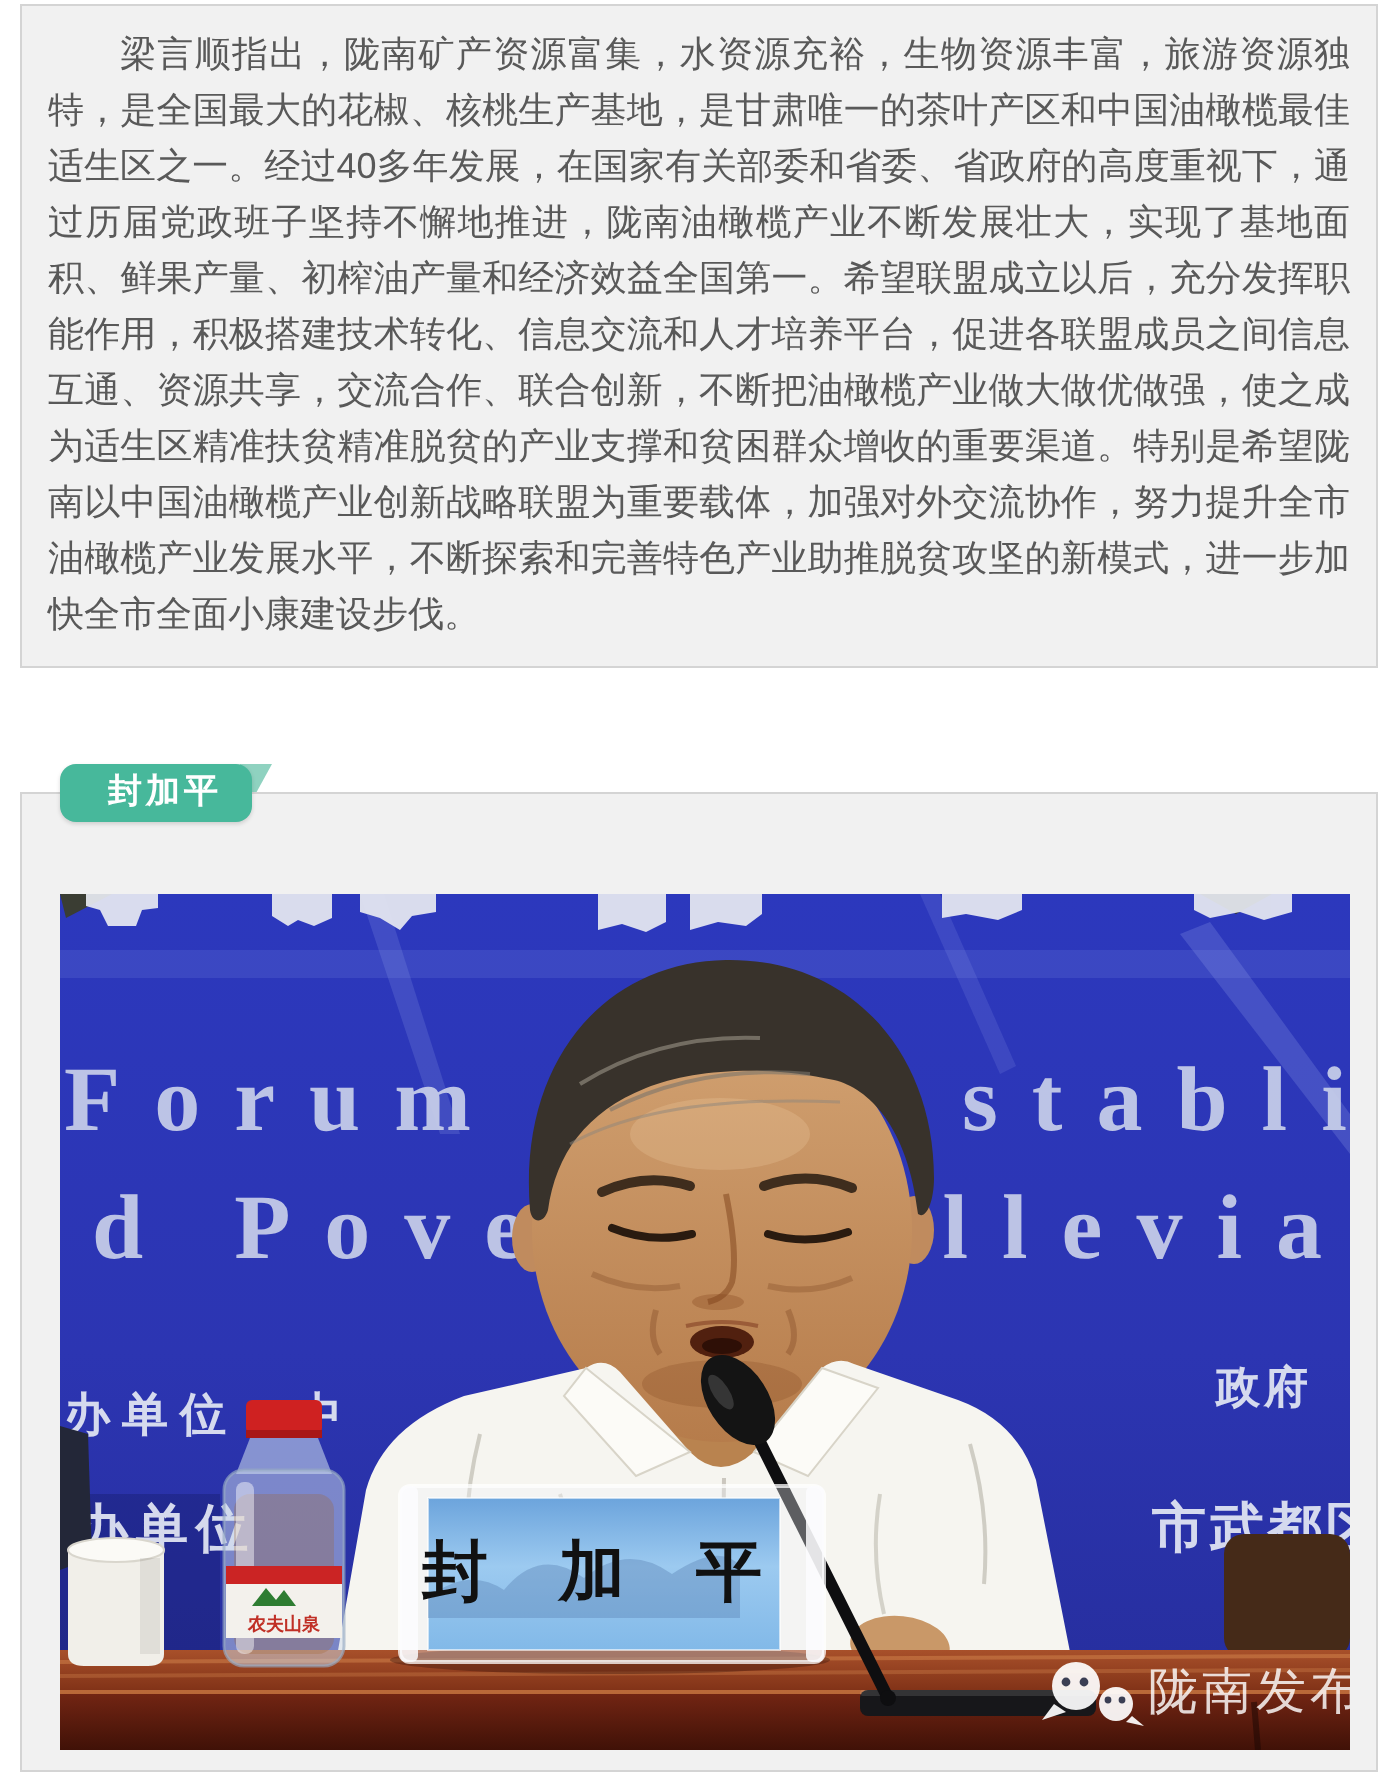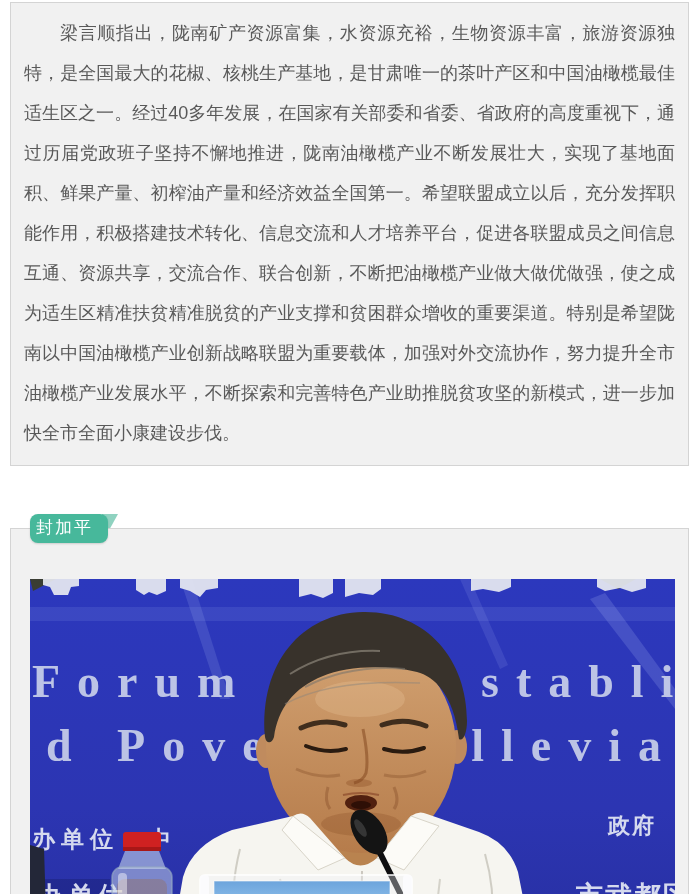--- a/index.html
+++ b/index.html
@@ -12,43 +12,43 @@
     margin:0 10px;
     width:679px;
     box-sizing:border-box;
     border:1px solid #d4d4d4;
     background:#f1f1f1;
   }
   .text-box{
     margin-top:2px;
     padding:10px 13px 12px 13px;
     font-size:18px;
-    line-height:40px;
+    line-height:28px;
     color:#595959;
     text-align:justify;
   }
   .text-box p{margin:0;text-indent:2em;}
   .photo-box{
     position:relative;
     margin-top:62px;
     height:490px;
     padding:50px 14px 10px 19px;
   }
   .section-tag{
     position:absolute;
     top:-15px;
     left:19px;
     height:18px;
     line-height:18px;
     background:#47b89b;
     color:#ffffff;
     font-size:17px;
-    font-weight:normal;
+    font-weight:bold;
     letter-spacing:2px;
-    padding:5px 15px 6px 6px;
+    padding:5px 15px 6px 24px;
     border-radius:8px;
     box-shadow:0 1px 2px rgba(0,0,0,0.15);
   }
   .section-tag::after{
     content:"";
     position:absolute;
     left:calc(100% - 6px);
     top:0;
     width:0;height:0;
     border-top:29px solid #8fd2c0;

